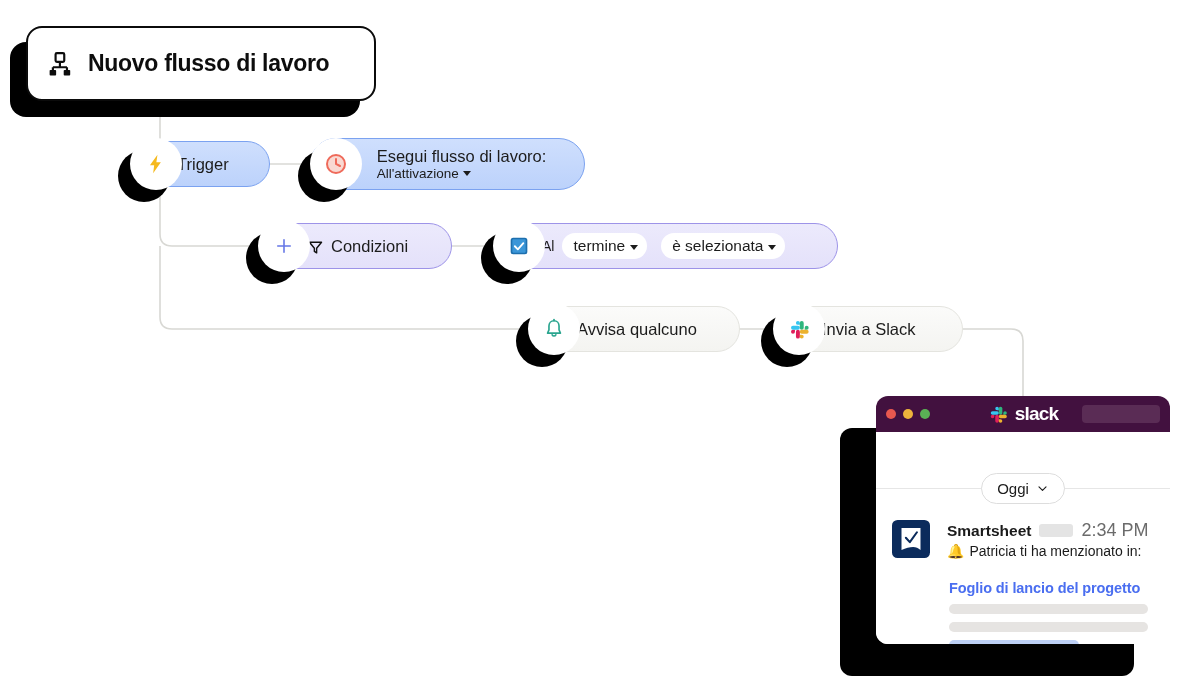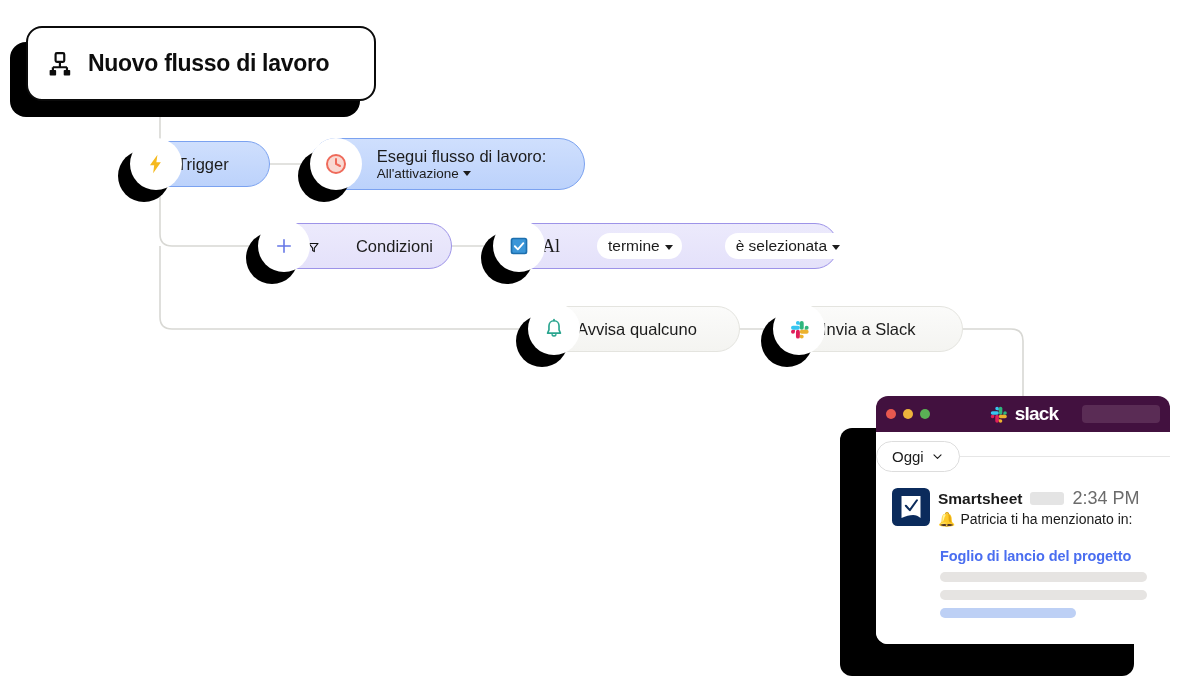--- a/index.html
+++ b/index.html
@@ -68,21 +68,20 @@
 
   
   .node.blue {
     background: linear-gradient(180deg,#cfdffd 0%, #bcd2fb 100%);
     border: 1px solid #7ba2f0;
   }
   
   .node.lav {
     background: linear-gradient(180deg,#eceafc 0%, #e4e1fa 100%);
     border: 1px solid #9d93e8;
-    gap: 29px;
   }
   
   .node.pale {
     background: linear-gradient(180deg,#fbfbfa 0%, #f4f4f1 100%);
     border: 1px solid #e4e4df;
   }
 
   .node .label {
     font-size: 16.5px;
     color: #1c1c1c;
@@ -131,21 +130,21 @@
   .caret-inline {
     display:inline-block;
     width: 0; height: 0;
     border-left: 4.5px solid transparent;
     border-right: 4.5px solid transparent;
     border-top: 5.5px solid #1c1c1c;
     margin-left: 4px;
     position: relative; top: -2px;
   }
   .node .filter-ico { margin-right: 7px; position:relative; top:1px; }
-  .inline-word { font-size: 18px; color:#1c1c1c;font-family:Liberation Serif, serif; }
+  .inline-word { font-size: 14px; color:#1c1c1c; }
 
   
   .slack-window {
     position: absolute;
     left: 876px; top: 396px;
     width: 294px; height: 248px;
     background: #ffffff;
     border-radius: 12px;
     overflow: hidden;
     z-index: 7;
@@ -185,40 +184,40 @@
     width: 78px; height: 18px;
     border-radius: 4px;
     background: #5a2c55;
   }
 
   .slack-body { position: relative; padding-top: 0; height: 212px; background:#fff; }
 
   .divider-row {
     position: relative;
     height: 48px;
-    display: flex; align-items: center; 
+    display: flex; align-items: center; justify-content: center; margin-top: 32px;
   }
   .divider-row .hr {
     position: absolute; left: 0; right: 0; top: 50%;
     border-top: 1px solid #e6e6e6;
   }
   .today-pill {
     position: relative;
     background: #ffffff;
     border: 1px solid #dddddd;
     border-radius: 17px;
     padding: 6px 15px;
     font-size: 15px;
     color: #1c1c1c;
     display: inline-flex; align-items: center; gap: 7px;
     z-index: 2;
   }
   .chev { display:block; }
 
-  .msg { display: flex; padding: 8px 14px 0 16px; gap: 8px; }
+  .msg { display: flex; padding: 8px 14px 0 16px; gap: 17px; }
   .msg-avatar { width: 38px; height: 38px; flex: none; }
   .msg-main { flex: 1; min-width: 0; }
   .msg-head { display: flex; align-items: center; gap: 8px; }
   .msg-author { font-size: 15.5px; font-weight: bold; color: #1a1a1a; }
   .msg-chip { width: 34px; height: 13px; border-radius: 3px; background: #e4e4e4; }
   .msg-time { font-size: 18px; color: #6b6b6b; }
   .msg-line { display: flex; align-items: center; gap: 5px; margin-top: 2px; }
   .msg-line .bell-emoji { font-size: 14px; line-height: 1; }
   .msg-text { font-size: 14px; color: #1a1a1a; white-space: nowrap; }
 

